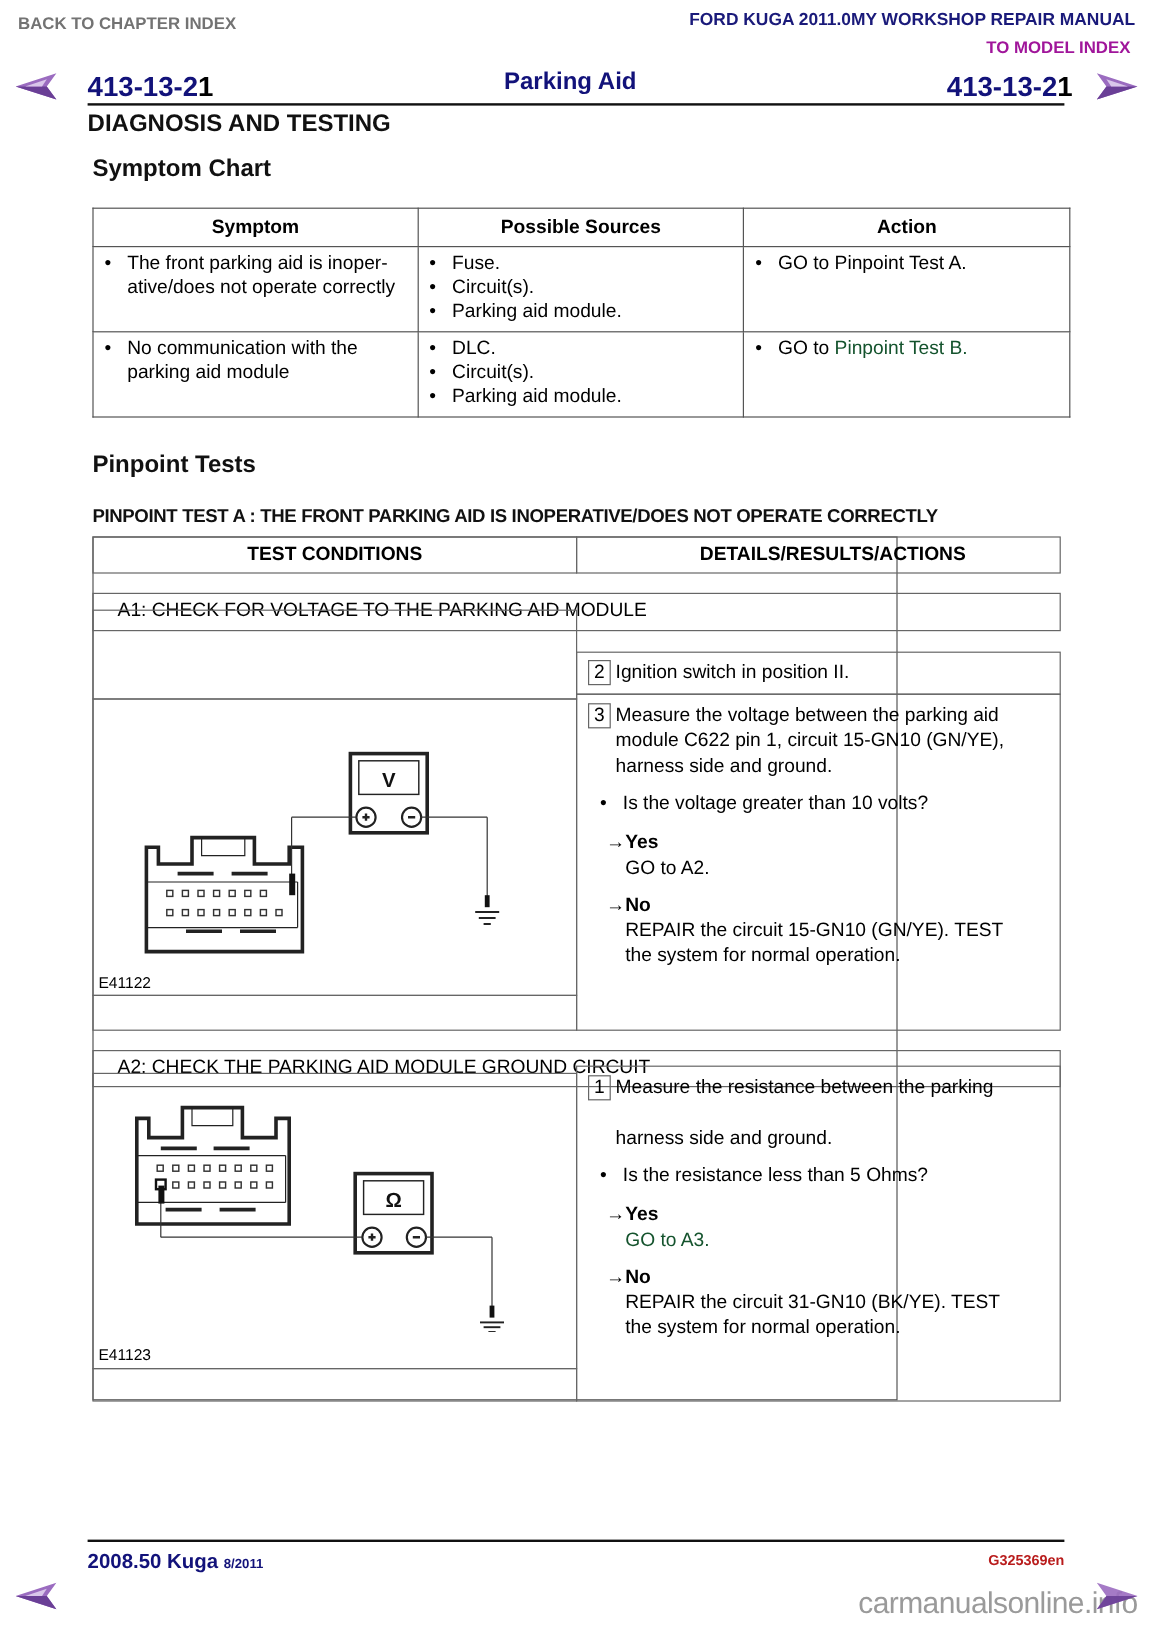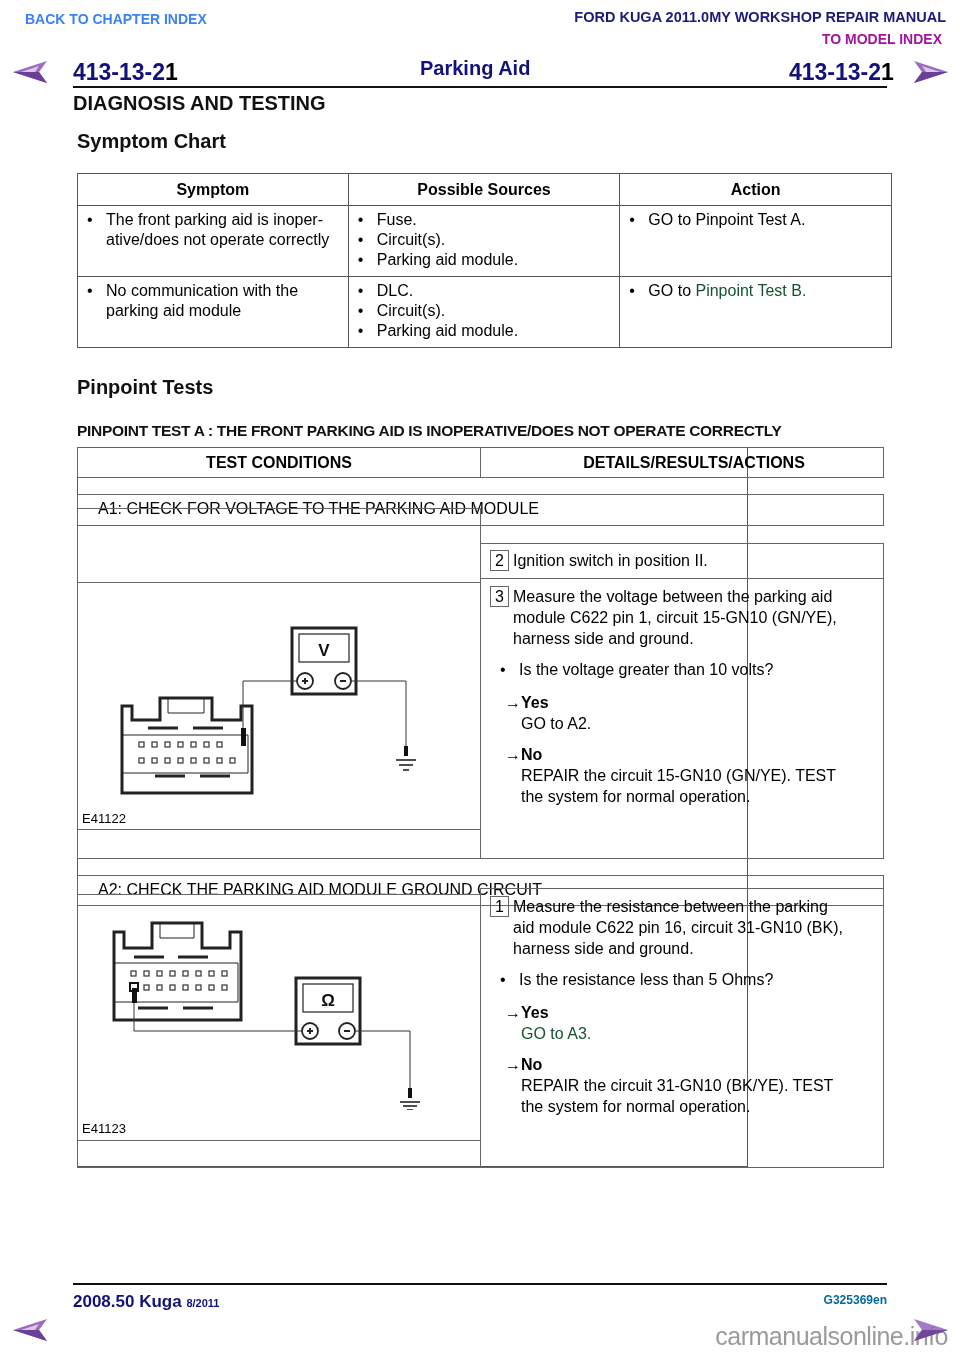--- a/index.html
+++ b/index.html
@@ -1,21 +1,21 @@
 <!DOCTYPE html>
 <html><head>
 <meta charset="utf-8">
 <style>
   * { box-sizing: border-box; margin: 0; padding: 0; }
   html, body { width: 960px; height: 1358px; background: #ffffff; overflow: hidden; }
   body { position: relative; font-family: "Liberation Sans", sans-serif; color: #000; }
   .abs { position: absolute; }
 
   
-  .back-link { left: 25px; top: 11px; font-size: 14px; font-weight: bold; color: #3b82f6; text-decoration: none; cursor: pointer; }
+  .back-link { left: 15px; top: 11px; font-size: 14px; font-weight: bold; color: #737373; text-decoration: none; cursor: pointer; }
   .manual-title { right: 14px; top: 9px; font-size: 14.5px; font-weight: bold; color: #1a1a7a; }
   .model-link { right: 18px; top: 31px; font-size: 14px; font-weight: bold; color: #a0159a; cursor: pointer; }
   .nav-arrow { width: 36px; height: 24px; cursor: pointer; }
   .page-num { font-size: 23px; font-weight: bold; color: #12127a; top: 59px; }
   .page-num .last { color: #000; }
   .section-title { left: 420px; top: 57px; font-size: 20px; font-weight: bold; color: #12127a; }
   .header-rule { left: 73px; top: 86px; width: 814px; height: 2px; background: #111; }
   .diag-title { left: 73px; top: 92px; font-size: 20px; font-weight: bold; color: #111; }
 
   
@@ -44,21 +44,21 @@
   .ans { position: absolute; font-size: 16px; line-height: 21px; }
   .ans .arrow { display: inline-block; width: 16px; }
   .ans .lbl { font-weight: bold; }
   .ans .body { padding-left: 16px; }
   .fig-id { position: absolute; font-size: 13px; }
 
   
   .footer-rule { left: 73px; top: 1283px; width: 814px; height: 2px; background: #111; }
   .footer-model { left: 73px; top: 1292px; font-size: 17px; font-weight: bold; color: #12127a; }
   .footer-model .date { font-size: 11px; color: #12127a; }
-  .footer-code { right: 73px; top: 1293px; font-size: 12px; font-weight: bold; color: #0369a1; }
+  .footer-code { right: 73px; top: 1293px; font-size: 12px; font-weight: bold; color: #b91c1c; }
   .watermark { right: 12px; top: 1322px; font-size: 25px; color: #9a9a9a; letter-spacing: -0.5px; }
 </style>
 </head>
 <body>
 
 <a class="abs back-link">BACK TO CHAPTER INDEX</a>
 <div class="abs manual-title">FORD KUGA 2011.0MY WORKSHOP REPAIR MANUAL</div>
 <a class="abs model-link">TO MODEL INDEX</a>
 
 <svg class="abs nav-arrow" style="left:13px;top:60px;" viewBox="0 0 36 24">
@@ -276,21 +276,21 @@
           <rect x="114" y="65" width="5" height="5"></rect>
       </g>
       <rect x="22" y="63" width="8" height="8" fill="none" stroke="#111" stroke-width="2"></rect>
       <text x="220" y="86" text-anchor="middle" font-family="Liberation Sans, sans-serif" font-size="17" font-weight="bold" fill="#111">Ω</text>
     </svg>
     <div class="fig-id" style="left:4px;top:226px;">E41123</div>
   </div>
   <div class="cell" style="left:-1px;top:692px;width:404px;height:28px;"></div>
 
   <div class="cell" style="left:402px;top:440px;width:404px;height:280px;">
-    <div class="step" style="left:9px;top:7px;"><span class="stepnum">1</span><span class="step-text"><span>Measure the resistance between the parking</span><br><span>aid module C622 pin 16, circuit 31-GN10 (BK),</span><br><span>harness side and ground.</span></span></div>
+    <div class="step" style="left:9px;top:7px;"><span class="stepnum">1</span><span class="step-text"><span>Measure the resistance between the parking</span><br><br><span>harness side and ground.</span></span></div>
     <ul class="bl bullet-q" style="left:14px;top:81px;">
         <li>Is the resistance less than 5 Ohms?</li>
       </ul>
     <div class="ans" style="left:24px;top:113px;">
       <div><span class="arrow">→</span><span class="lbl">Yes</span></div>
       <a class="body red" style="display:block;cursor:pointer">GO to A3.</a>
     </div>
     <div class="ans" style="left:24px;top:165px;">
       <div><span class="arrow">→</span><span class="lbl">No</span></div>
       <div class="body"><span>REPAIR the circuit 31-GN10 (BK/YE). TEST</span><br><span>the system for normal operation.</span></div>

